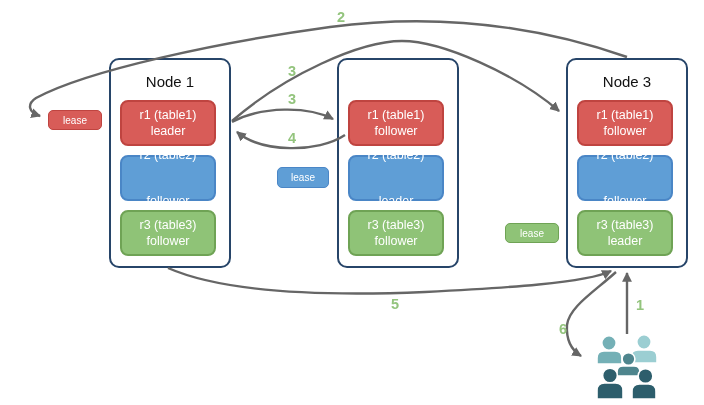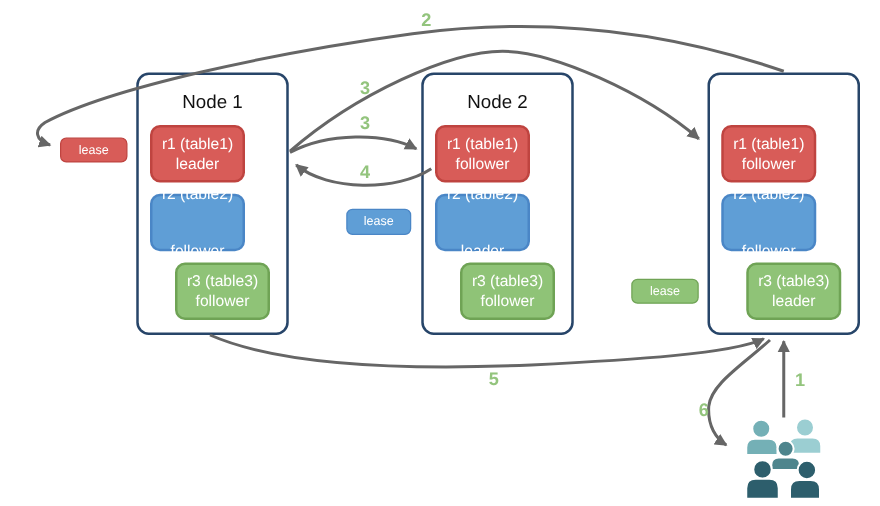--- a/index.html
+++ b/index.html
@@ -9,29 +9,29 @@
   }
   .node{
     position:absolute;top:58px;width:122px;height:210px;box-sizing:border-box;
     background:#ffffff;border:2px solid #274569;border-radius:10px;z-index:2;
   }
   .node-title{
     position:absolute;top:13px;left:0;right:0;text-align:center;
     font-weight:normal;font-size:15px;color:#111111;
   }
   .replica{
-    position:absolute;left:9px;width:76px;height:46px;box-sizing:border-box;
+    position:absolute;left:9px;width:96px;height:46px;box-sizing:border-box;
     border-radius:8px;color:#ffffff;font-size:12.5px;line-height:1.3;
     display:flex;flex-direction:column;align-items:center;justify-content:center;
     text-align:center;
   }
   .replica.red{background:#d85c58;border:2px solid #bf4440;}
   .replica.blue{background:#5f9ed6;border:2px solid #4a86c6;gap:30px;}
   .replica.green{background:#8fc377;border:2px solid #6fa355;}
-  .pos-r1{top:40px;} .pos-r2{top:95px;} .pos-r3{top:150px;margin-left:20px;}
+  .pos-r1{top:40px;} .pos-r2{top:95px;} .pos-r3{top:150px;}
   .lease{
     position:absolute;box-sizing:border-box;color:#ffffff;font-size:10px;
     display:flex;align-items:center;justify-content:center;border-radius:5px;z-index:2;
   }
   .lease.red{left:48px;top:110px;width:54px;height:20px;background:#d85c58;border:1.5px solid #bf4440;}
   .lease.blue{left:277px;top:167px;width:52px;height:21px;background:#5f9ed6;border:1.5px solid #4a86c6;}
   .lease.green{left:505px;top:223px;width:54px;height:20px;background:#8fc377;border:1.5px solid #6fa355;}
   .step{
     position:absolute;transform:translate(-50%,-50%);
     font-weight:bold;font-size:14.5px;color:#93c47d;z-index:4;
@@ -88,36 +88,36 @@
       <div>r2 (table2)</div>
       <div>follower</div>
     </div>
     <div class="replica green pos-r3">
       <div>r3 (table3)</div>
       <div>follower</div>
     </div>
   </div>
 
   <div class="node" style="left:337px">
-    <div class="node-title">Node 2</div>
     <div class="replica red pos-r1">
       <div>r1 (table1)</div>
       <div>follower</div>
     </div>
     <div class="replica blue pos-r2">
       <div>r2 (table2)</div>
       <div>leader</div>
     </div>
     <div class="replica green pos-r3">
       <div>r3 (table3)</div>
       <div>follower</div>
     </div>
   </div>
 
   <div class="node" style="left:566px">
+    <div class="node-title">Node 3</div>
     <div class="replica red pos-r1">
       <div>r1 (table1)</div>
       <div>follower</div>
     </div>
     <div class="replica blue pos-r2">
       <div>r2 (table2)</div>
       <div>follower</div>
     </div>
     <div class="replica green pos-r3">
       <div>r3 (table3)</div>

